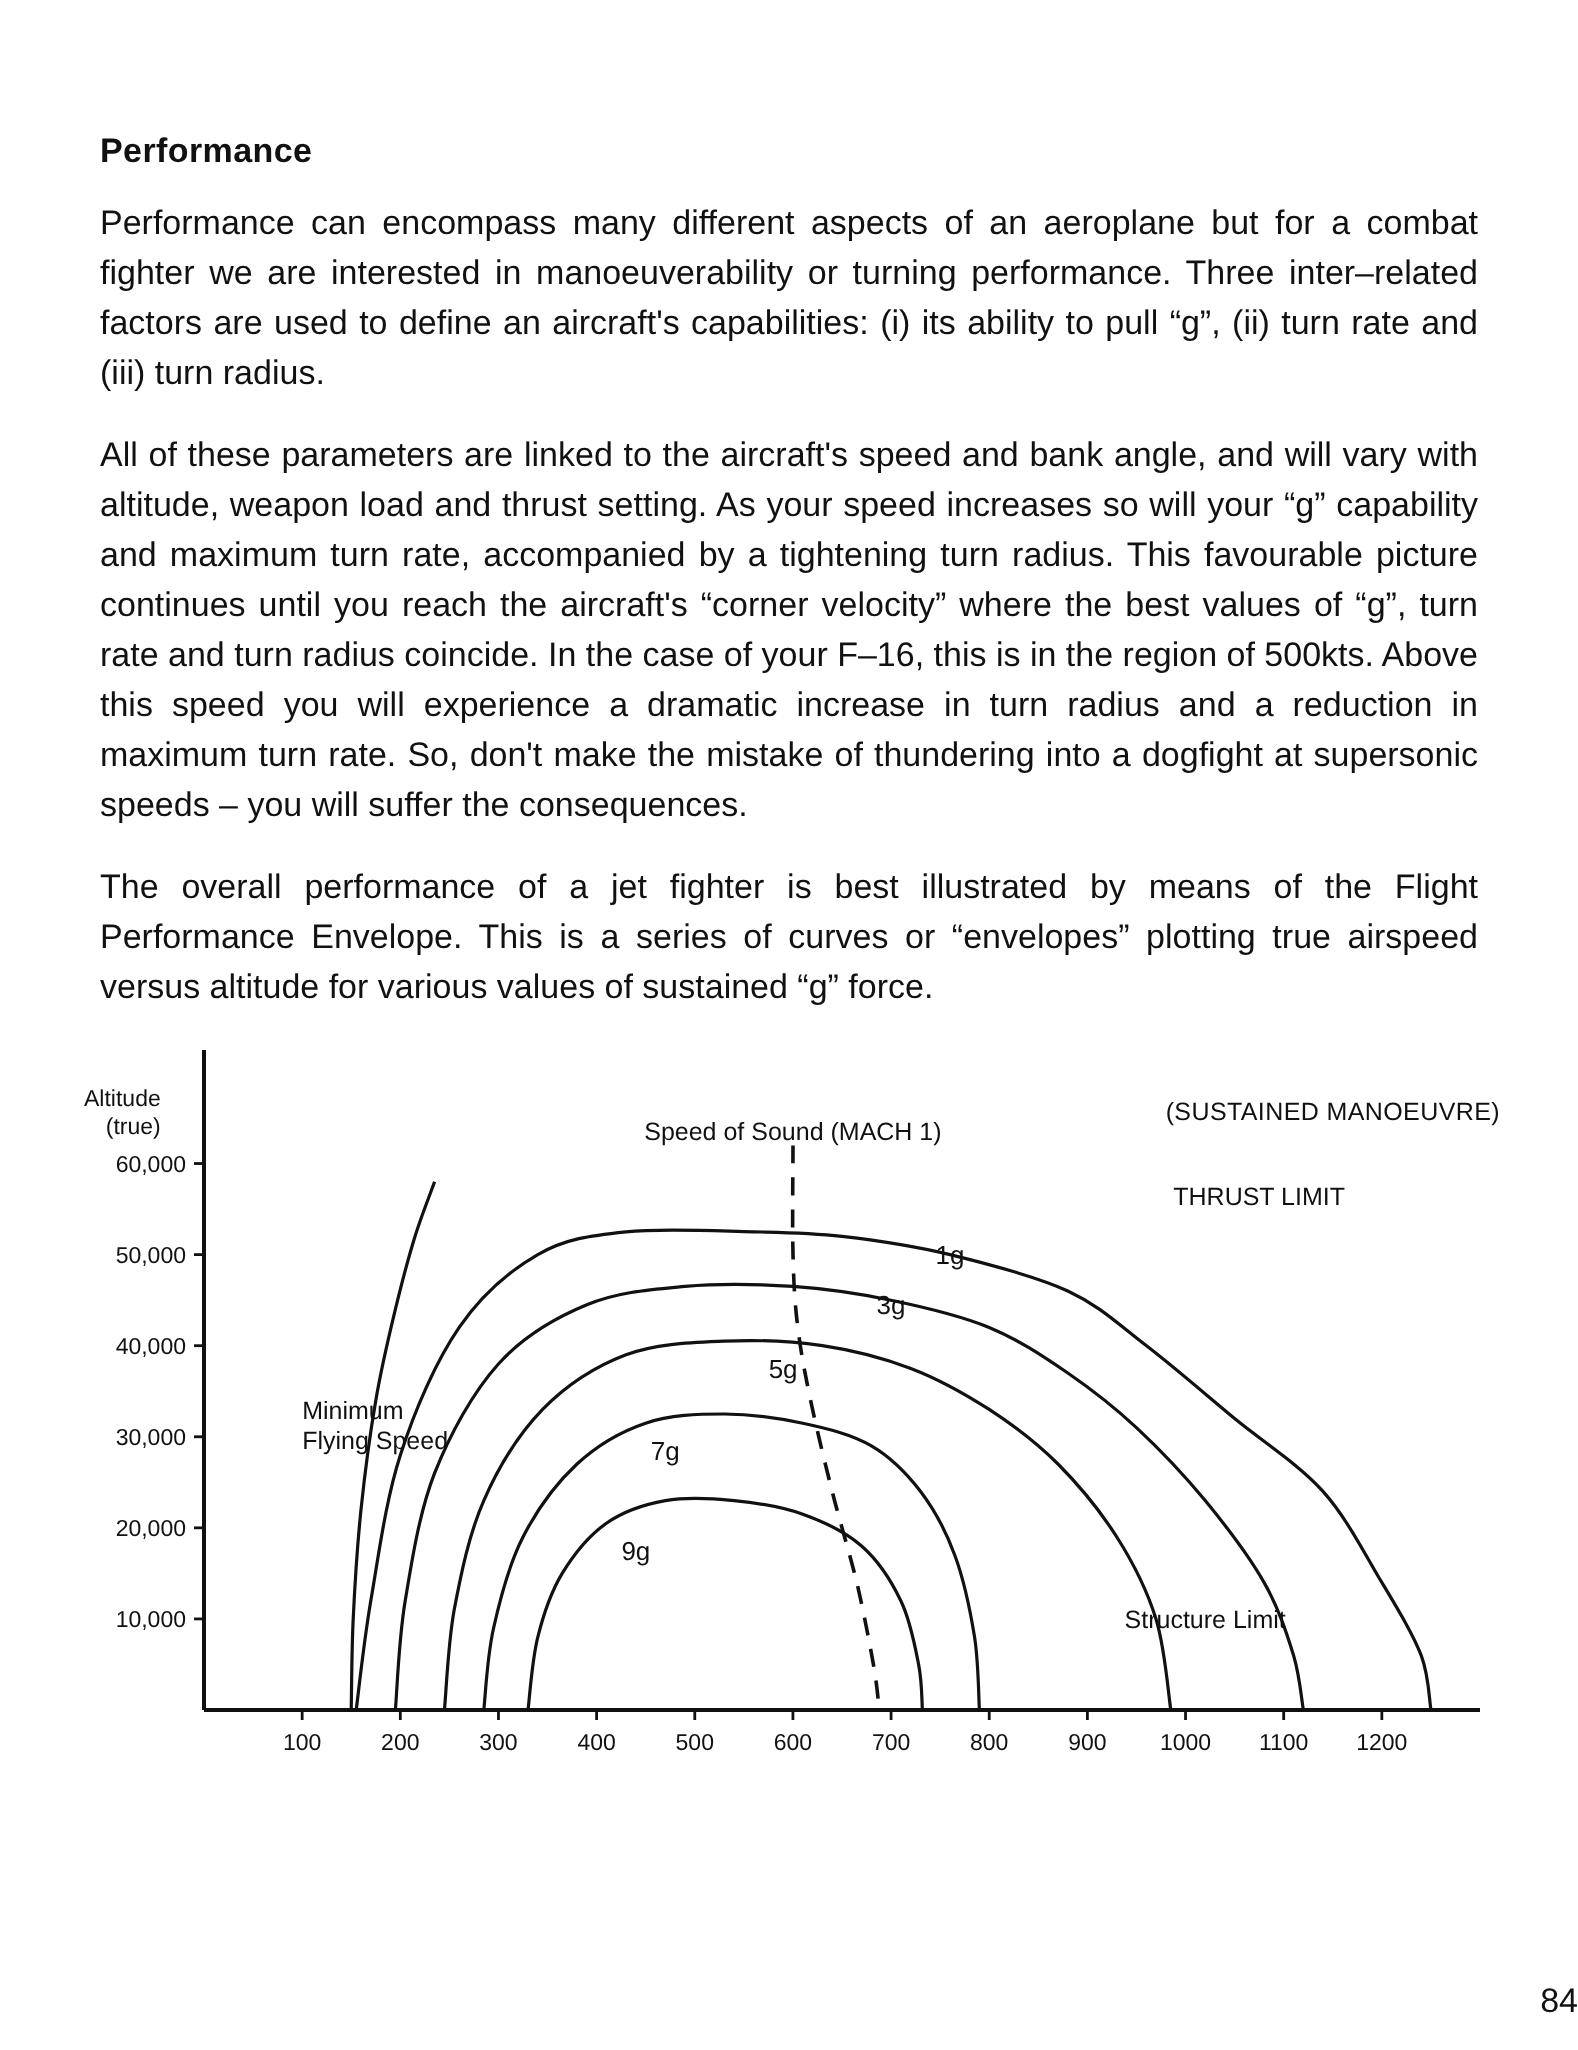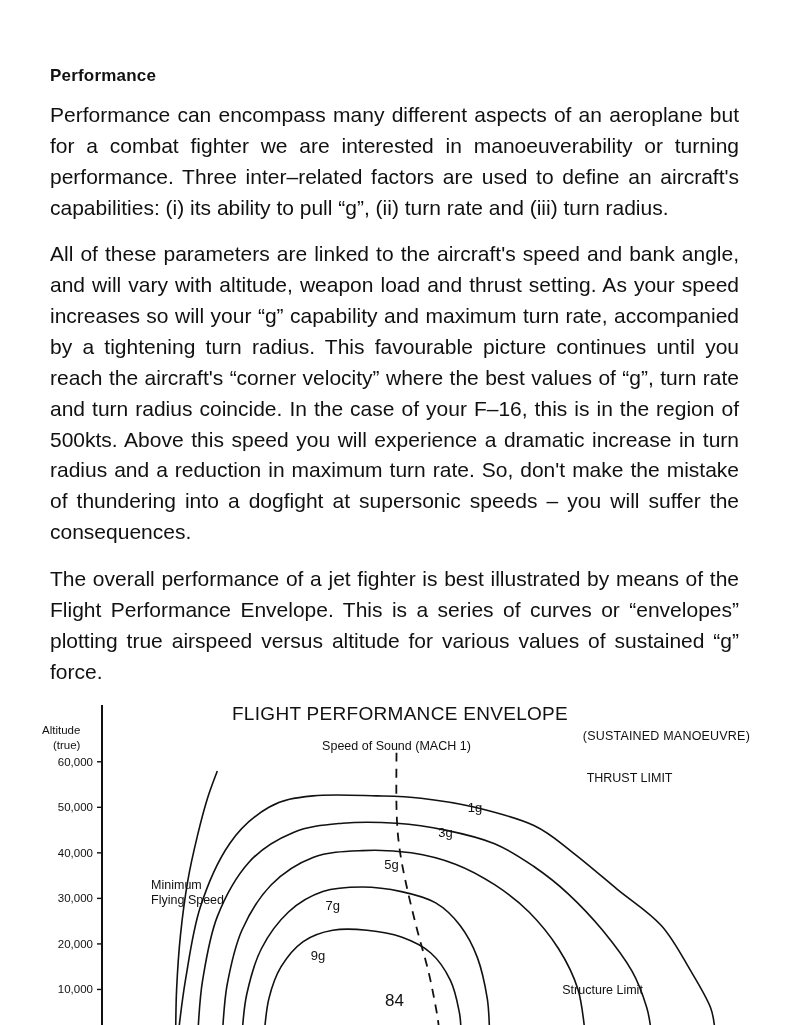--- a/index.html
+++ b/index.html
@@ -22,21 +22,21 @@
     box-sizing: border-box;
     padding: 66px 50px 10px 50px;
   }
   .section-title {
     font-size: 17px;
     font-weight: bold;
     letter-spacing: 0.2px;
     margin: 0 0 14px 0;
   }
   .para {
-    font-size: 21px;
+    font-size: 17px;
     line-height: 1.47;
     text-align: justify;
     margin: 0 0 16px 0;
     -webkit-hyphens: none;
     hyphens: none;
   }
   .para.last {
   }
 
   
@@ -98,38 +98,37 @@
   .annot {
     font-family: "Liberation Sans", sans-serif;
     font-size: 12.5px;
     fill: #111;
   }
   .page-number {
     position: absolute;
     bottom: 14px;
     left: 0;
     width: 100%;
-    text-align: center;
+    text-align: right;
     font-size: 17px;
   }
 </style>
 </head>
 <body>
 
 <div class="page">
 
   <h1 class="section-title">Performance</h1>
 
   <p class="para">Performance can encompass many different aspects of an aeroplane but for a combat fighter we are interested in manoeuverability or turning performance. Three inter–related factors are used to define an aircraft's capabilities: (i) its ability to pull “g”, (ii) turn rate and (iii) turn radius.</p>
   <p class="para">All of these parameters are linked to the aircraft's speed and bank angle, and will vary with altitude, weapon load and thrust setting. As your speed increases so will your “g” capability and maximum turn rate, accompanied by a tightening turn radius. This favourable picture continues until you reach the aircraft's “corner velocity” where the best values of “g”, turn rate and turn radius coincide. In the case of your F–16, this is in the region of 500kts. Above this speed you will experience a dramatic increase in turn radius and a reduction in maximum turn rate. So, don't make the mistake of thundering into a dogfight at supersonic speeds – you will suffer the consequences.</p>
   <p class="para last">The overall performance of a jet fighter is best illustrated by means of the Flight Performance Envelope. This is a series of curves or “envelopes” plotting true airspeed versus altitude for various values of sustained “g” force.</p>
 
   <div class="chart-wrap">
 
-    <div class="chart-title">FLIGHT PERFORMANCE ENVELOPE</div>
     <div class="chart-subtitle">(SUSTAINED MANOEUVRE)</div>
 
     <div class="axis-label-y">
       <div>Altitude</div>
       <div>(true)</div>
     </div>
 
     <svg class="chart-svg" id="chart-svg" width="700" height="400" viewBox="0 0 700 400">
 
       <line x1="52" y1="2" x2="52" y2="332" stroke="#111" stroke-width="2"></line>

